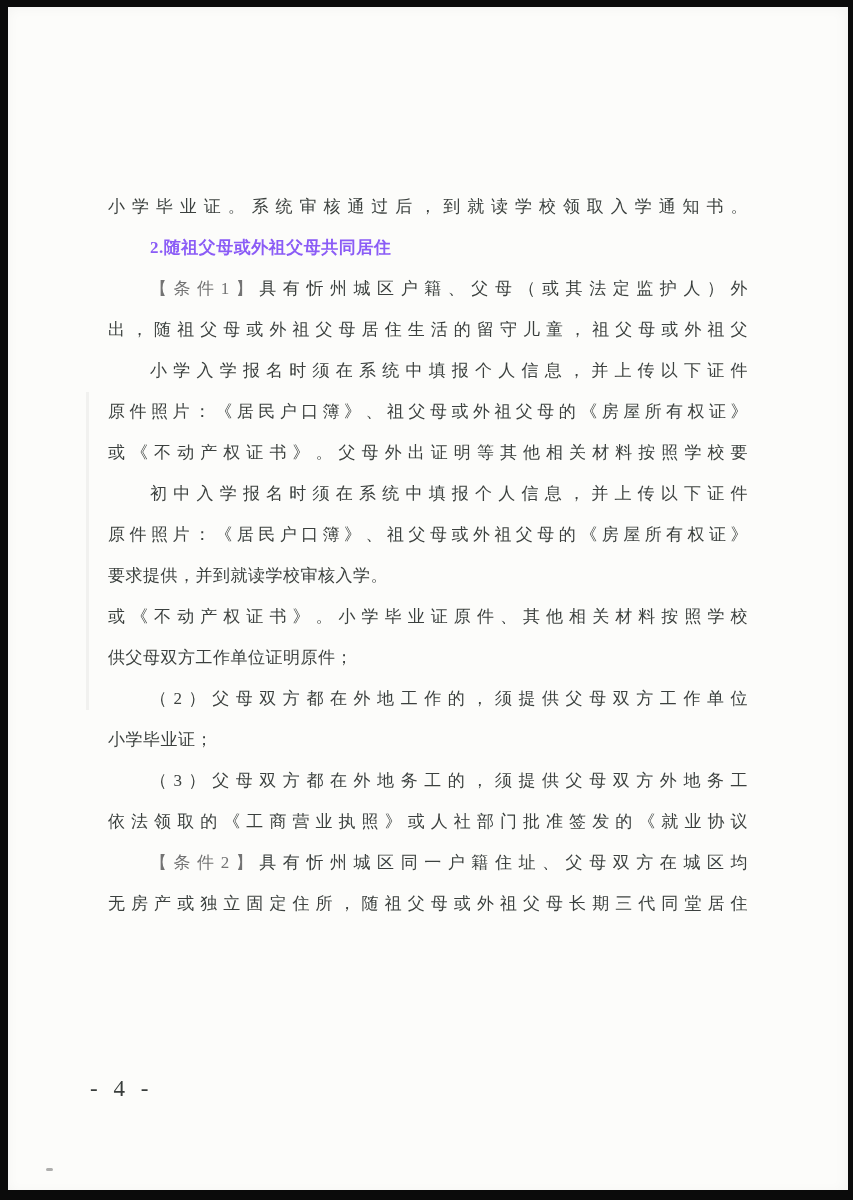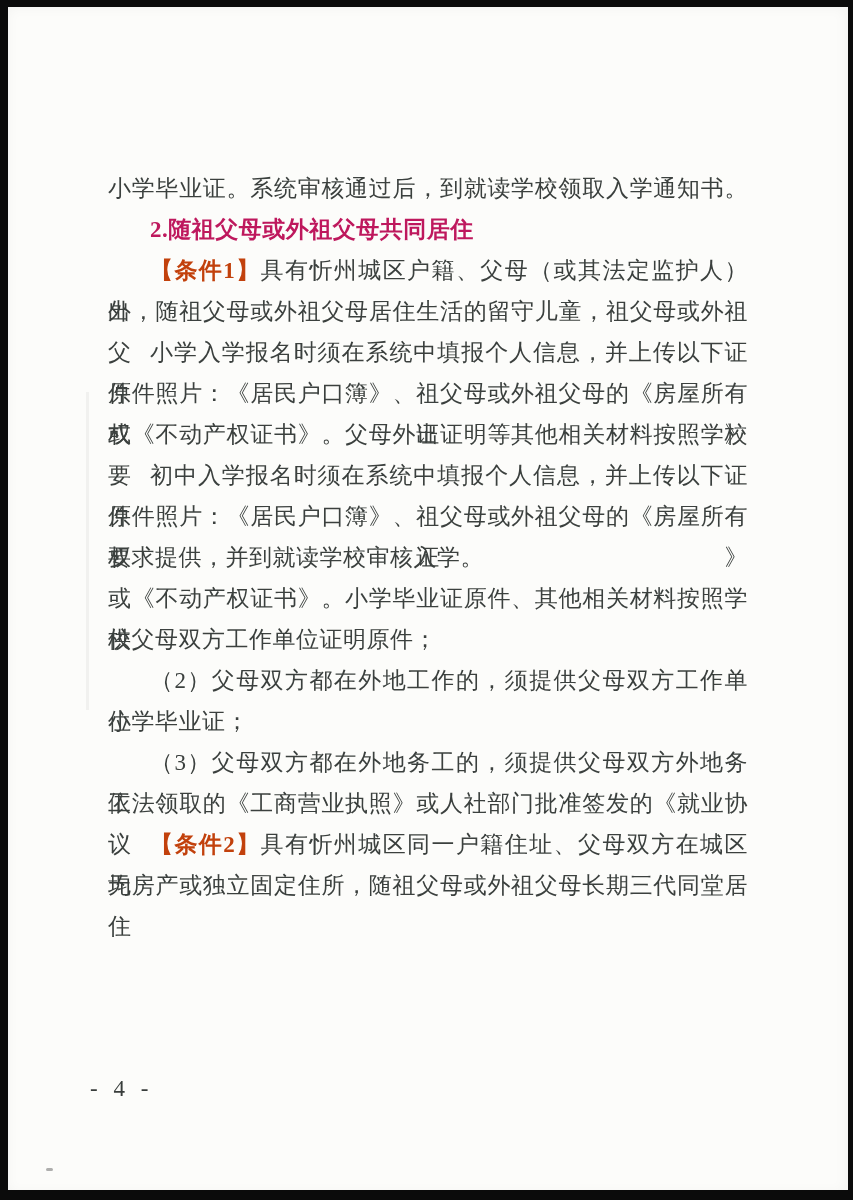--- a/index.html
+++ b/index.html
@@ -36,41 +36,41 @@
     background: rgba(70,70,70,0.06);
   }
   .speck {
     position: absolute; left: 46px; top: 1168px;
     width: 7px; height: 3px;
     background: rgba(30,30,30,0.35);
     border-radius: 2px;
   }
   .body-text {
     position: absolute;
-    left: 108px; top: 168px;
+    left: 108px; top: 186px;
     width: 640px;
     color: #3b403e;
-    font-size: 23px;
+    font-size: 17px;
     z-index: 1;
   }
   .line {
     height: 41px;
     line-height: 41px;
     white-space: nowrap;
     letter-spacing: 0.5px;
   }
   .full {
     white-space: normal;
     text-align: justify;
     text-align-last: justify;
     text-justify: inter-character;
   }
   .indent { text-indent: 42px; }
-  .bold-line { font-weight: 700; color: #be185d; }
-  .b { font-weight: 700; color: #c2410c; }
+  .bold-line { font-weight: 700; color: #8b5cf6; }
+  .b { font-weight: 400; color: #737373; }
   .pageno {
     position: absolute;
     left: 90px; top: 1074px;
     font-size: 23px;
     line-height: 30px;
     letter-spacing: 5px;
     color: #383d3b;
     z-index: 1;
   }
 </style>

